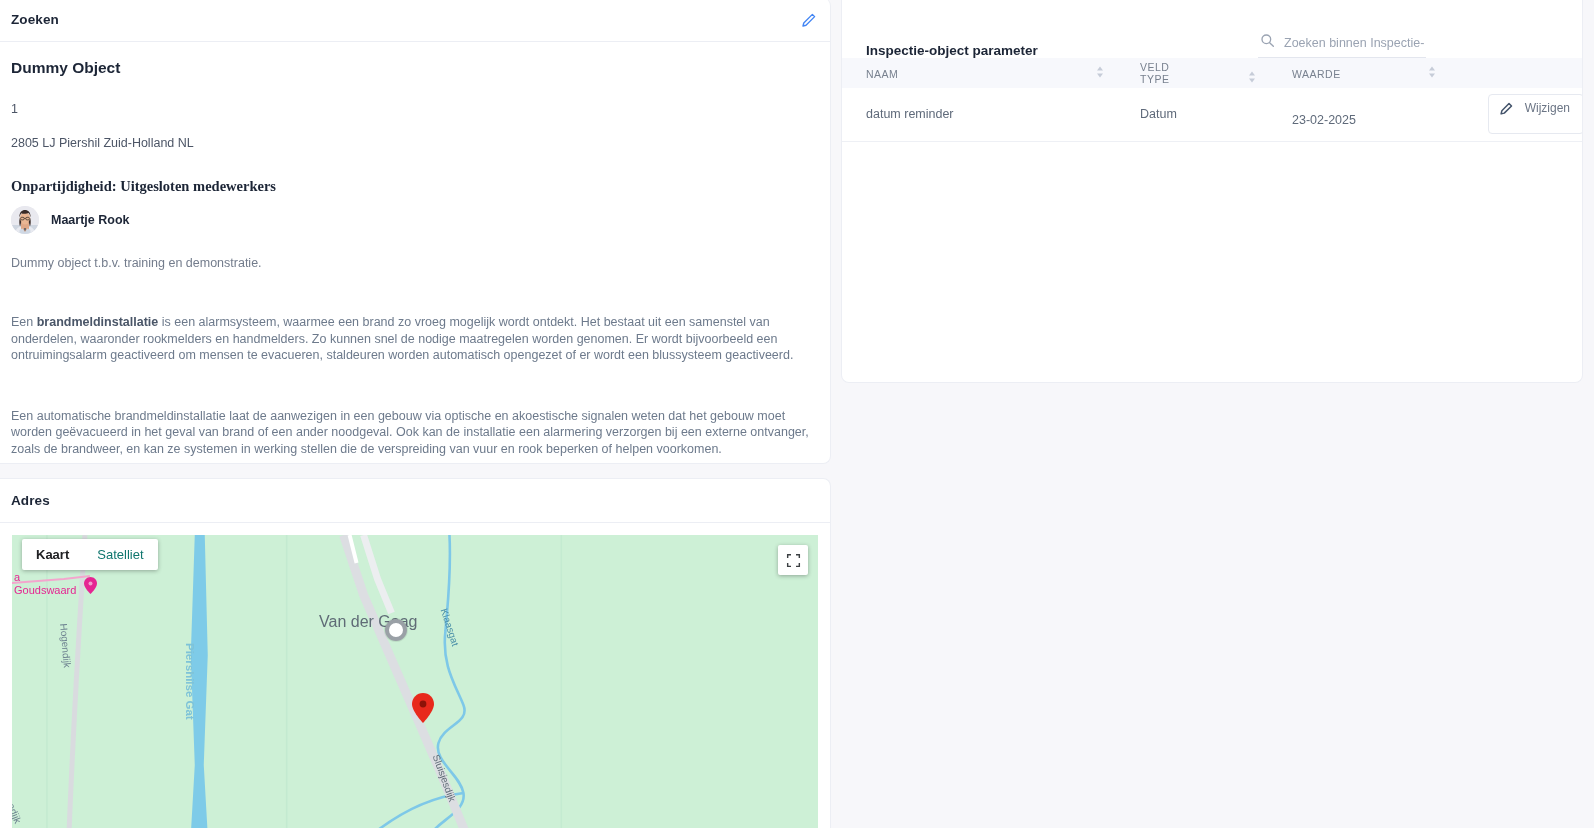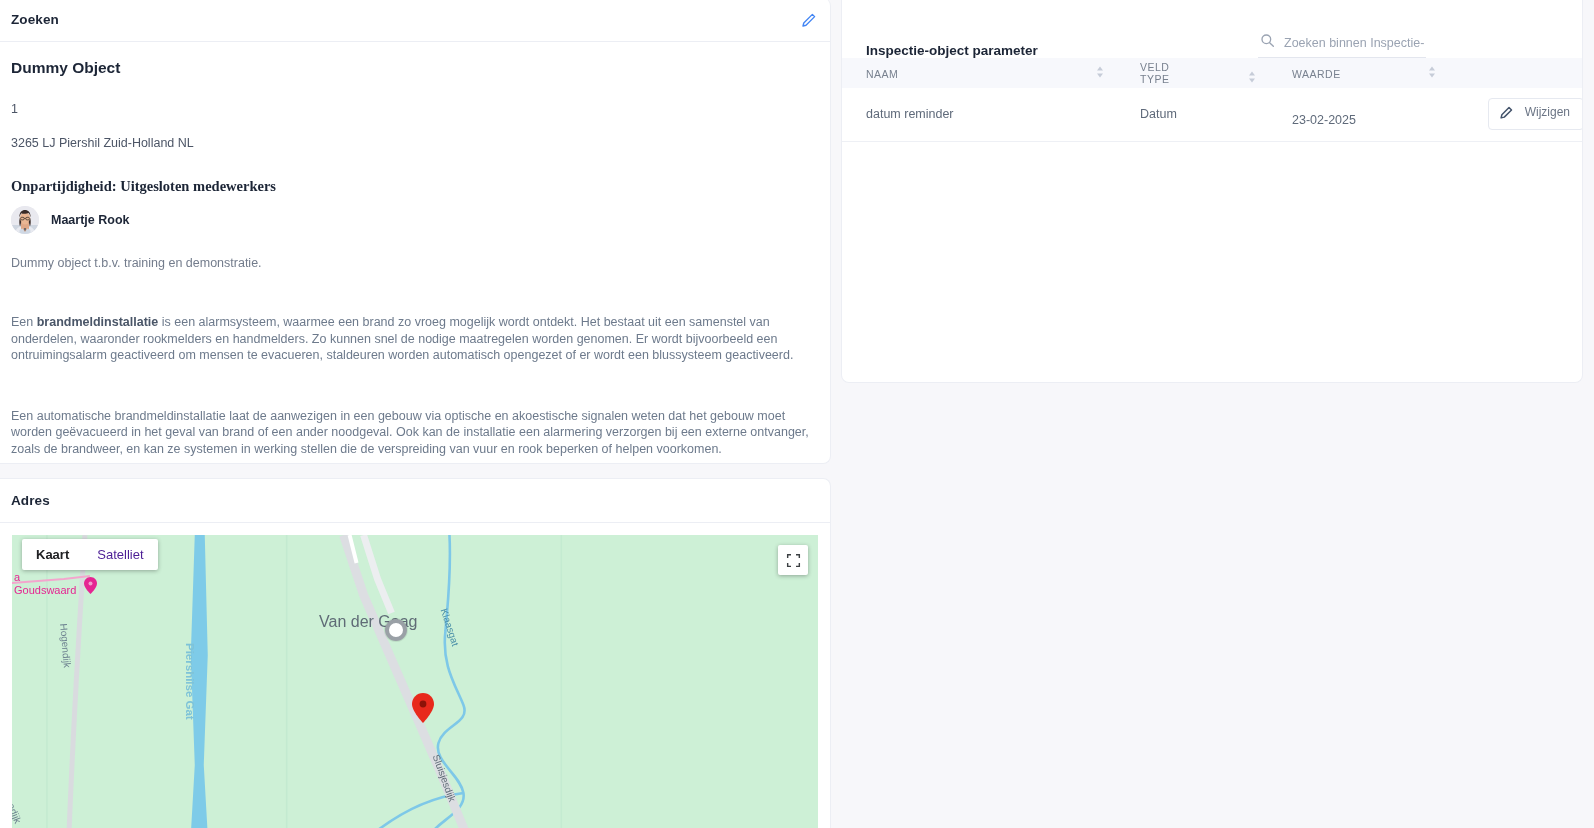--- a/index.html
+++ b/index.html
@@ -102,21 +102,21 @@
   }
   .map-svg { position: absolute; inset: 0; width: 100%; height: 100%; display: block; }
   .map-toggle {
     position: absolute; left: 10px; top: 4px;
     display: flex; background: #fff; border-radius: 2px;
     box-shadow: 0 1px 4px rgba(0,0,0,.3);
     overflow: hidden; z-index: 5;
   }
   .map-toggle div {
     font-size: 13px; padding: 8px 14px; cursor: pointer;
-    color: #4c1d95;
+    color: #0f766e;
   }
   .map-toggle div.active { color: #202124; font-weight: bold; }
   .map-fs {
     position: absolute; right: 10px; top: 10px; z-index: 5;
     width: 30px; height: 30px; background: #fff; border-radius: 2px;
     box-shadow: 0 1px 4px rgba(0,0,0,.3);
     display: flex; align-items: center; justify-content: center;
     cursor: pointer;
   }
 
@@ -174,21 +174,21 @@
   td.val { padding-left: 24px; }
   td.val .date-chip {
     display: inline-block; padding-top: 12px;
     font-size: 12.5px; color: #5f6a7a;
   }
   td.act { padding: 0 16px 0 0; text-align: right; }
   .btn-wijzigen {
     display: inline-flex; align-items: center; gap: 12px;
     border: 1px solid #e6e9f0; border-radius: 4px;
     background: #fff; cursor: pointer;
-    padding: 6px 13px 10px 11px;
+    padding: 6px 13px 18px 11px;
     font-family: "Liberation Sans", sans-serif;
     font-size: 12px; color: #6b7585;
   }
   .btn-wijzigen svg { display: block; }
 
   
   .mlabel {
     position: absolute; font-family: "Liberation Sans", sans-serif;
     font-size: 10px; color: #6b7f8e; white-space: nowrap;
     pointer-events: none;
@@ -224,21 +224,21 @@
           <svg viewBox="0 0 24 24" width="18" height="18" fill="none" stroke="#4285f4" stroke-width="1.8" stroke-linecap="round" stroke-linejoin="round">
             <path d="M16.5 4.5l3 3L8 19l-4 1 1-4z"></path>
           </svg>
         </span>
       </div>
 
       <div class="details-body">
         <div class="obj-title">Dummy Object</div>
 
         <div class="meta-line first">1</div>
-        <div class="meta-line">3265 LJ Piershil Zuid-Holland NL</div>
+        <div class="meta-line">2805 LJ Piershil Zuid-Holland NL</div>
 
         <div class="section-title">Onpartijdigheid: Uitgesloten medewerkers</div>
 
         <div class="person-row">
           <span class="avatar">
             <svg viewBox="0 0 28 28" width="28" height="28">
               <defs>
                 <clipPath id="avclip">
                     <circle cx="14" cy="14" r="14"></circle>
                   </clipPath>

